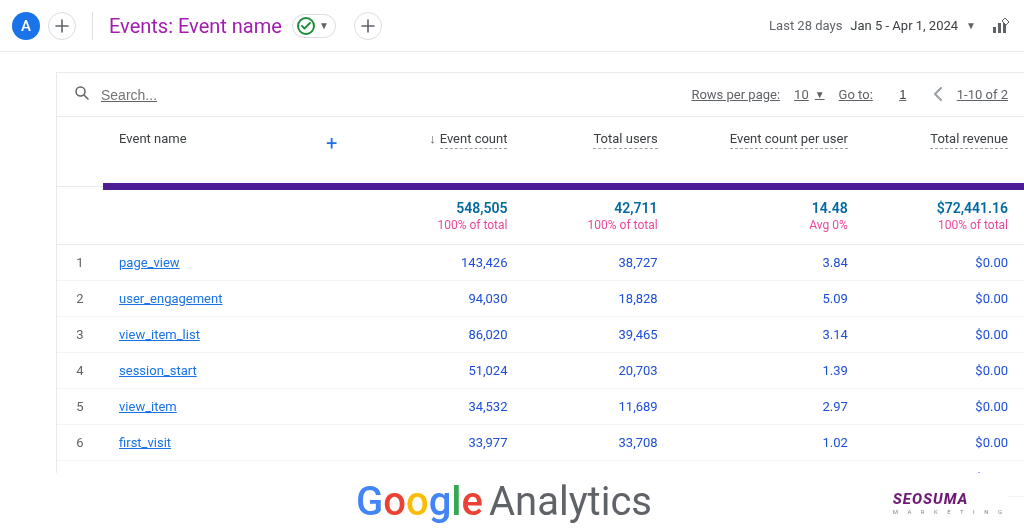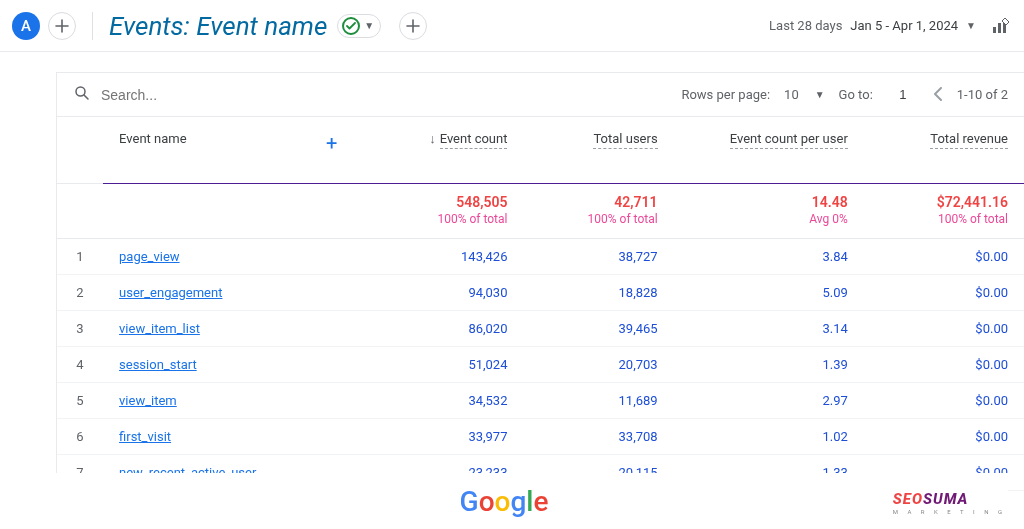--- a/index.html
+++ b/index.html
@@ -29,21 +29,21 @@
   }
   .circle-btn {
     width: 28px; height: 28px; border-radius: 50%;
     border: 1px solid #dadce0; background: #fff;
     display: flex; align-items: center; justify-content: center;
     color: #5f6368; font-size: 18px; margin-left: 8px;
     cursor: pointer;
   }
   .vdiv { width: 1px; height: 28px; background: #e0e0e0; margin: 0 16px; }
   .title-wrap { display: flex; align-items: center; gap: 10px; }
-  .title { font-size: 26px; color: #0369a1; font-weight: 400; font-style: italic; }
+  .title { font-size: 20px; color: #a21caf; font-weight: 400; }
   .check-pill {
     display: flex; align-items: center; gap: 4px;
     border: 1px solid #dadce0; border-radius: 20px;
     padding: 2px 6px 2px 4px; cursor: pointer;
   }
   .check-circle {
     width: 18px; height: 18px; border-radius: 50%;
     border: 2px solid #1e8e3e; color: #1e8e3e;
     display: flex; align-items: center; justify-content: center;
     font-size: 12px;
@@ -65,91 +65,91 @@
     border-right: none;
     border-bottom: none;
     width: 968px;
     background: #fff;
   }
 
   .searchrow {
     display: flex; align-items: center; height: 44px;
     padding: 0 16px; gap: 10px;
     border-bottom: 1px solid #e8eaed;
-    font-size: 13px; color: #5f6368;
+    font-size: 13px; color: #5f6368; text-decoration: underline;
   }
   .search-icon { color: #5f6368; }
   .search-input {
     border: none; outline: none; font-size: 14px; color: #3c4043;
     width: 200px; background: transparent;
   }
   .pager-group { display: flex; align-items: center; gap: 14px; }
-  .rpp-sel { display: flex; align-items: center; gap: 16px; cursor: pointer; justify-content: center; }
+  .rpp-sel { display: flex; align-items: center; gap: 6px; cursor: pointer; justify-content: center; }
   .goto-input {
     width: 32px; border: none; border-bottom: 1px solid transparent;
     text-align: center; font-size: 13px; color: #3c4043; outline: none;
   }
   .chev { color: #9aa0a6; font-size: 18px; cursor: pointer; }
 
   table { border-collapse: collapse; width: 100%; table-layout: fixed; }
   th, td { font-size: 13px; }
 
   .col-idx  { width: 46px; }
   .col-name { width: 250px; }
   .col-ec   { width: 170px; }
   .col-tu   { width: 150px; }
   .col-ecpu { width: 190px; }
   .col-rev  { width: 160px; }
 
   thead th {
     text-align: right; padding: 14px 16px 28px 16px;
     font-weight: 400; color: #3c4043; vertical-align: top;
-    border-bottom: 1px solid #4c1d95;
+    border-bottom: 7px solid #4c1d95;
   }
   thead th.col-name { text-align: left; }
   thead th.col-idx { border-bottom: 1px solid #e8eaed; }
   .hdr-metric { border-bottom: 1px dashed #9aa0a6; padding-bottom: 2px; cursor: default; }
   .sort-arrow { color: #5f6368; margin-right: 4px; }
   .add-dim {
     color: #1a73e8; font-size: 20px; font-weight: 400; cursor: pointer;
     float: right;
   }
 
   .totals td {
     text-align: right; padding: 10px 16px 12px 16px;
     border-bottom: 1px solid #e8eaed; vertical-align: top;
   }
-  .totals .big { font-weight: 600; color: #ef4444; font-size: 14px; }
+  .totals .big { font-weight: 600; color: #0369a1; font-size: 14px; }
   .totals .sub { color: #ec4899; font-size: 12px; margin-top: 2px; }
 
   tbody.rows td {
     padding: 10px 16px; border-bottom: 1px solid #f1f3f4;
   }
   tbody.rows td.idx { text-align: center; color: #5f6368; }
   tbody.rows td.name a {
     color: #1a73e8; text-decoration: underline; cursor: pointer;
   }
   tbody.rows td.num { text-align: right; color: #1d4ed8; }
 
   
   .footer {
     position: absolute; left: 0; right: 16px; bottom: 0;
     height: 56px; background: #fff;
     display: flex; align-items: center; justify-content: center;
-    font-size: 28px; font-weight: 500;
+    font-size: 40px; font-weight: 500;
   }
   .g1{color:#4285F4}.g2{color:#EA4335}.g3{color:#FBBC05}
   .g4{color:#4285F4}.g5{color:#34A853}.g6{color:#EA4335}
   .ga-an { color:#5f6368; margin-left:6px; font-weight:400; }
   .seosuma {
     position: absolute; right: 18px; bottom: 14px;
     font-size: 15px; font-weight: 800; letter-spacing: 1px;
     font-style: italic;
   }
-  .seosuma .s1{color:#ef4444}.seosuma .s2{color:#701a75}
+  .seosuma .s1{color:#701a75}.seosuma .s2{color:#701a75}
   .seosuma .tag{display:block;font-size:6px;color:#888;letter-spacing:4px;font-style:normal;font-weight:400;text-align:center}
 </style>
 </head>
 <body>
 
 <div class="topbar">
   <div class="avatar">A</div>
   <div class="circle-btn">
     <svg width="14" height="14" viewBox="0 0 14 14">
         <path d="M7 1v12M1 7h12" stroke="#5f6368" stroke-width="1.6" stroke-linecap="round"></path>
@@ -326,17 +326,18 @@
           <td class="num">$0.00</td>
         </tr>
       </tbody>
   </table>
 </div>
 
 <div class="footer">
   <span>
     <span class="g1">G</span><span class="g2">o</span><span class="g3">o</span><span class="g4">g</span><span class="g5">l</span><span class="g6">e</span>
   </span>
+  <span class="ga-an">Analytics</span>
 </div>
 <div class="seosuma">
   <span class="s1">SEO</span><span class="s2">SUMA</span>
   <span class="tag">M A R K E T I N G</span>
 </div>
 
 </body></html>

